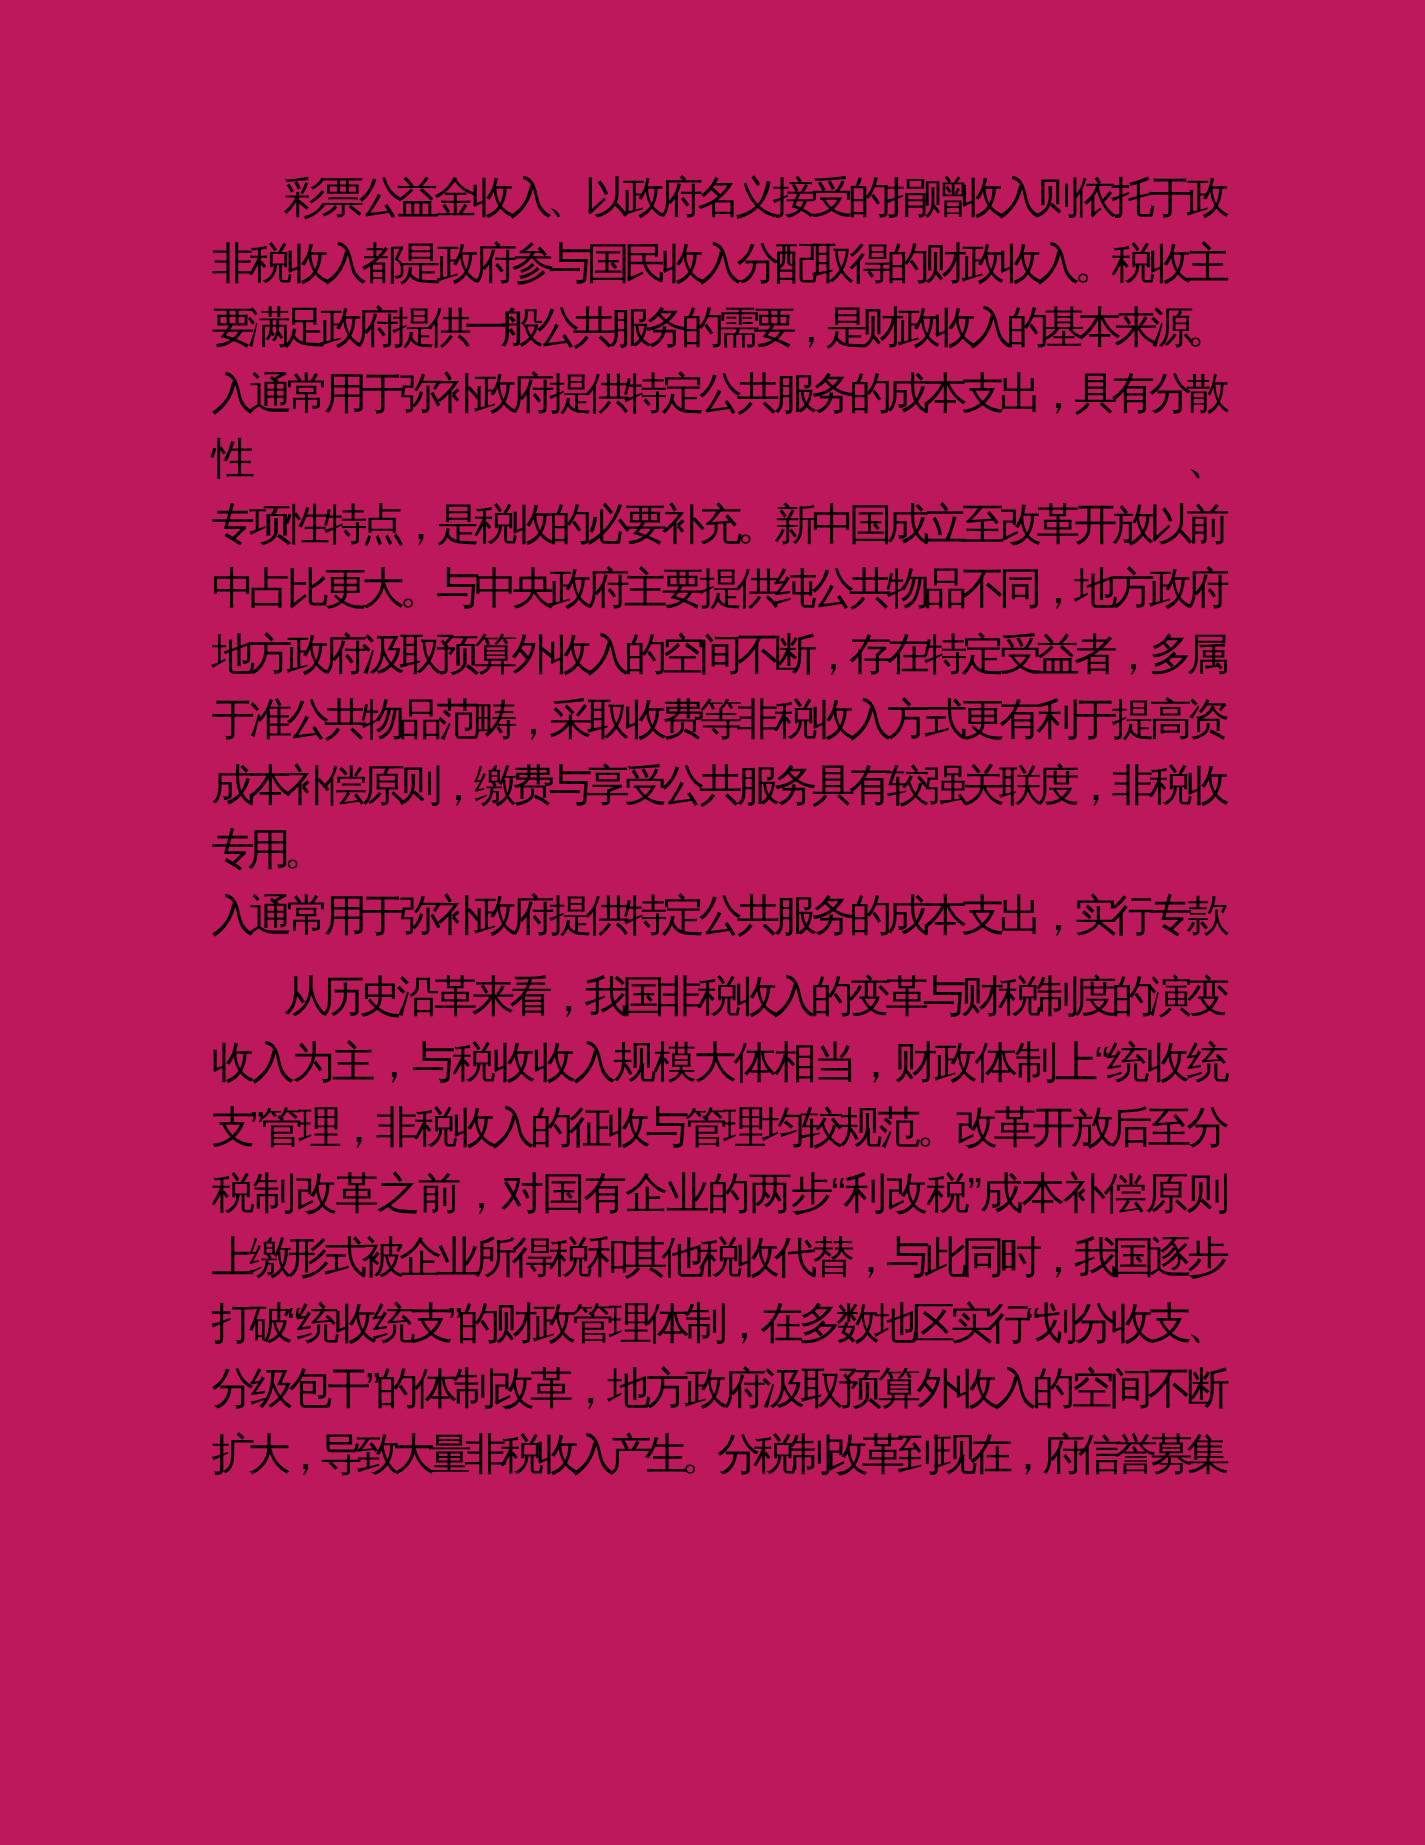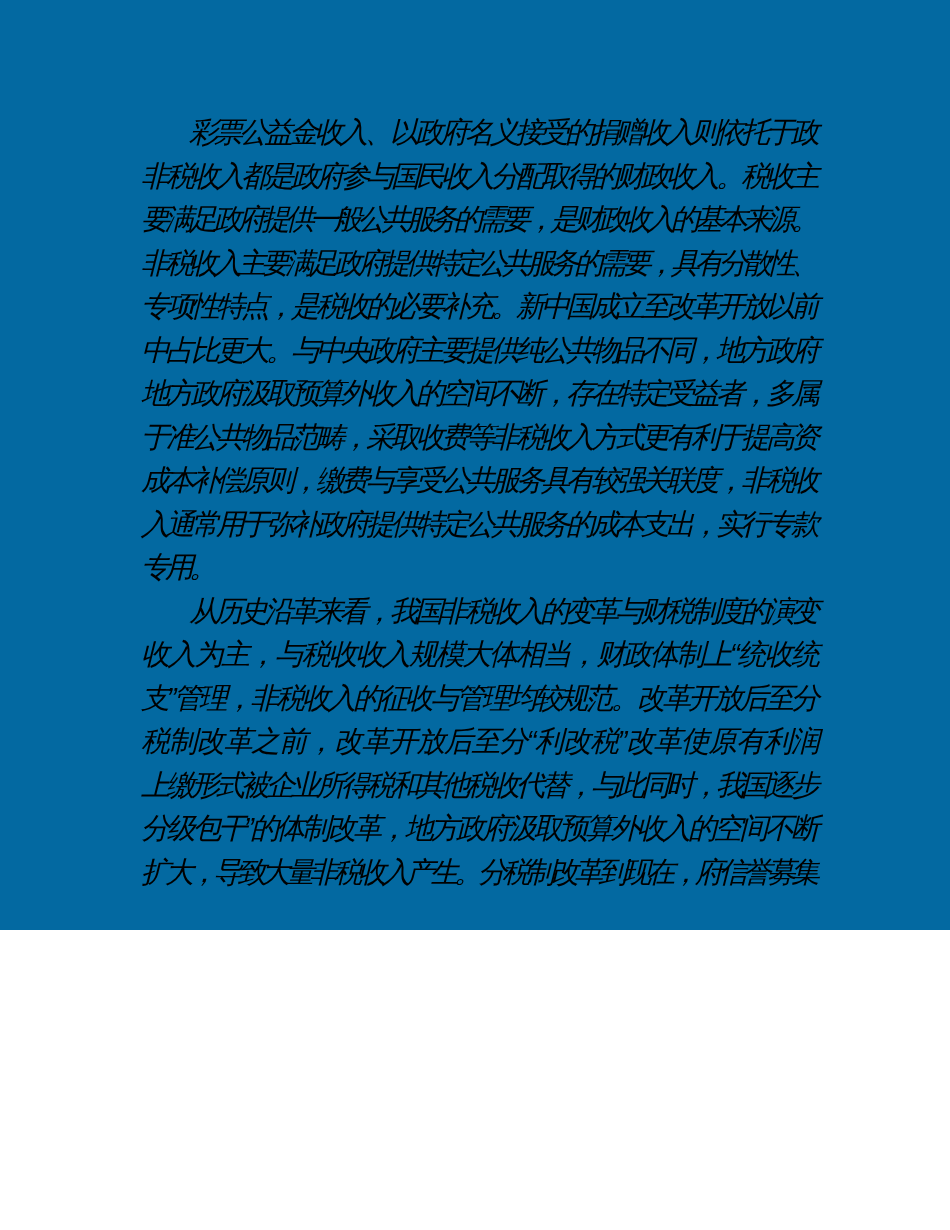--- a/index.html
+++ b/index.html
@@ -5,38 +5,37 @@
   html, body { margin: 0; padding: 0; }
   body {
     width: 950px;
     height: 1230px;
     background: #ffffff;
     font-family: "Liberation Sans", sans-serif;
   }
   .page {
     position: relative;
     width: 950px;
-    height: 930px;
-    background: #0369a1;
+    height: 1230px;
+    background: #be185d;
     overflow: hidden;
-    font-style: italic;
   }
   .text-block {
     position: absolute;
     left: 141px;
     top: 111px;
     width: 674px;
     color: #000000;
     font-size: 29px;
     line-height: 43.5px;
     letter-spacing: -5px;
     font-weight: 400;
   }
   .para { margin: 0; }
-  .para + .para { }
+  .para + .para { margin-top: 11px; }
   .line {
     text-align: justify;
     text-align-last: justify;
     min-height: 43.5px;
   }
   .line.first { padding-left: 48px; }
   .line.last {
     text-align: left;
     text-align-last: left;
   }
@@ -44,34 +43,35 @@
 </head>
 <body>
 
 <div class="page">
   <div class="text-block">
 
     <div class="para">
       <div class="line first">彩票公益金收入、以政府名义接受的捐赠收入则依托于政</div>
       <div class="line">非税收入都是政府参与国民收入分配取得的财政收入。税收主</div>
       <div class="line">要满足政府提供一般公共服务的需要，是财政收入的基本来源。</div>
-      <div class="line">非税收入主要满足政府提供特定公共服务的需要，具有分散性、</div>
+      <div class="line">入通常用于弥补政府提供特定公共服务的成本支出，具有分散性、</div>
       <div class="line">专项性特点，是税收的必要补充。新中国成立至改革开放以前</div>
       <div class="line">中占比更大。与中央政府主要提供纯公共物品不同，地方政府</div>
       <div class="line">地方政府汲取预算外收入的空间不断，存在特定受益者，多属</div>
       <div class="line">于准公共物品范畴，采取收费等非税收入方式更有利于提高资</div>
       <div class="line">成本补偿原则，缴费与享受公共服务具有较强关联度，非税收</div>
+      <div class="line last">专用。</div>
       <div class="line">入通常用于弥补政府提供特定公共服务的成本支出，实行专款</div>
-      <div class="line last">专用。</div>
     </div>
 
     <div class="para">
       <div class="line first">从历史沿革来看，我国非税收入的变革与财税制度的演变</div>
       <div class="line">收入为主，与税收收入规模大体相当，财政体制上“统收统</div>
       <div class="line">支”管理，非税收入的征收与管理均较规范。改革开放后至分</div>
-      <div class="line">税制改革之前，改革开放后至分“利改税”改革使原有利润</div>
+      <div class="line">税制改革之前，对国有企业的两步“利改税”成本补偿原则</div>
       <div class="line">上缴形式被企业所得税和其他税收代替，与此同时，我国逐步</div>
+      <div class="line">打破“统收统支”的财政管理体制，在多数地区实行“划分收支、</div>
       <div class="line">分级包干”的体制改革，地方政府汲取预算外收入的空间不断</div>
       <div class="line">扩大，导致大量非税收入产生。分税制改革到现在，府信誉募集</div>
     </div>
 
   </div>
 </div>
 
 </body></html>

